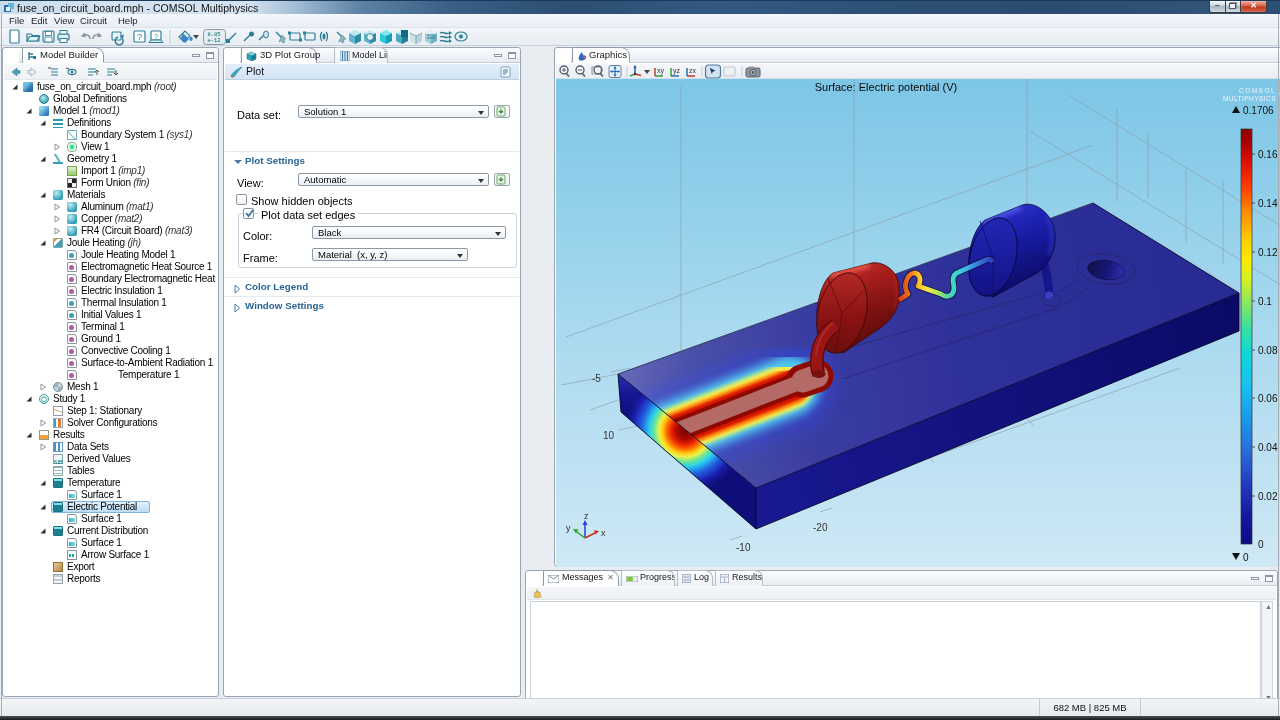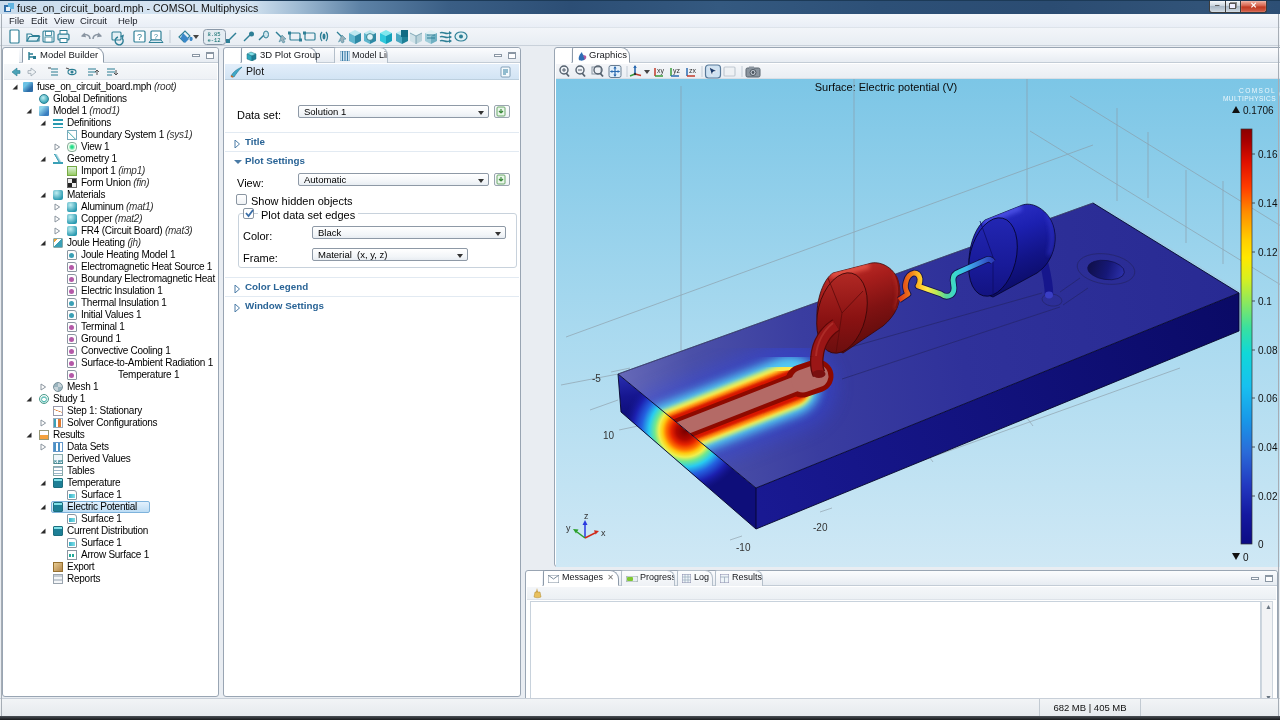--- a/index.html
+++ b/index.html
@@ -507,26 +507,20 @@
  <div class="body" id="mpbody">
 <div class="lblrow" style="left:12px;top:29px;">Data set:</div>
 <div class="dd" style="left:73px;top:25px;width:191px;">
           <span class="dt">Solution 1</span>
           <span class="da"></span>
         </div>
 <div class="gbtn" style="left:269px;top:25px;"><svg width="14" height="11" viewBox="0 0 14 11">
             <rect x="2" y="1" width="8" height="9" rx="1" fill="#eaf6ea" stroke="#6aa86a" stroke-width="1"></rect>
             <path d="M6 3v4m0 0l-2-2m2 2l2-2" stroke="#3a8a3a" stroke-width="1.2" fill="none"></path>
           </svg></div>
-<div class="sech" style="position:absolute;left:0;right:0;top:52px;">
-          <svg class="ar" width="6" height="8" viewBox="0 0 6 8">
-            <path d="M1 0v8l4.5-4z" fill="#fff" stroke="#4a7ba6"></path>
-          </svg>
-          <span class="st">Title</span>
-        </div>
 <div class="sech" style="position:absolute;left:0;right:0;top:71px;">
           <svg class="ar" width="8" height="6" viewBox="0 0 8 6">
             <path d="M0 1h8L4 5z" fill="#4a7ba6"></path>
           </svg>
           <span class="st">Plot Settings</span>
         </div>
 <div class="lblrow" style="left:12px;top:97px;">View:</div>
 <div class="dd" style="left:73px;top:93px;width:191px;">
           <span class="dt">Automatic</span>
           <span class="da"></span>
@@ -897,18 +891,18 @@
  <div class="vsb">
         <span class="sbarr" style="left:3px;top:0;">▲</span>
         <span class="sbarr" style="left:3px;bottom:0;">▼</span>
       </div>
  <div class="hsb">
         <span class="sbarr" style="left:2px;top:1px;">◄</span>
         <span class="sbarr" style="right:14px;top:1px;">►</span>
       </div>
 </div>
 <div id="status">
-      <div class="cell">682 MB | 405 MB</div>
+      <div class="cell">682 MB | 825 MB</div>
     </div>
 <div id="strip"></div>
     <div style="position:absolute;left:1px;top:14px;width:1px;height:702px;background:#a6adb5;"></div>
     <div style="position:absolute;right:1px;top:14px;width:1px;height:702px;background:#a6adb5;"></div>
 </div>
 
 </body></html>

